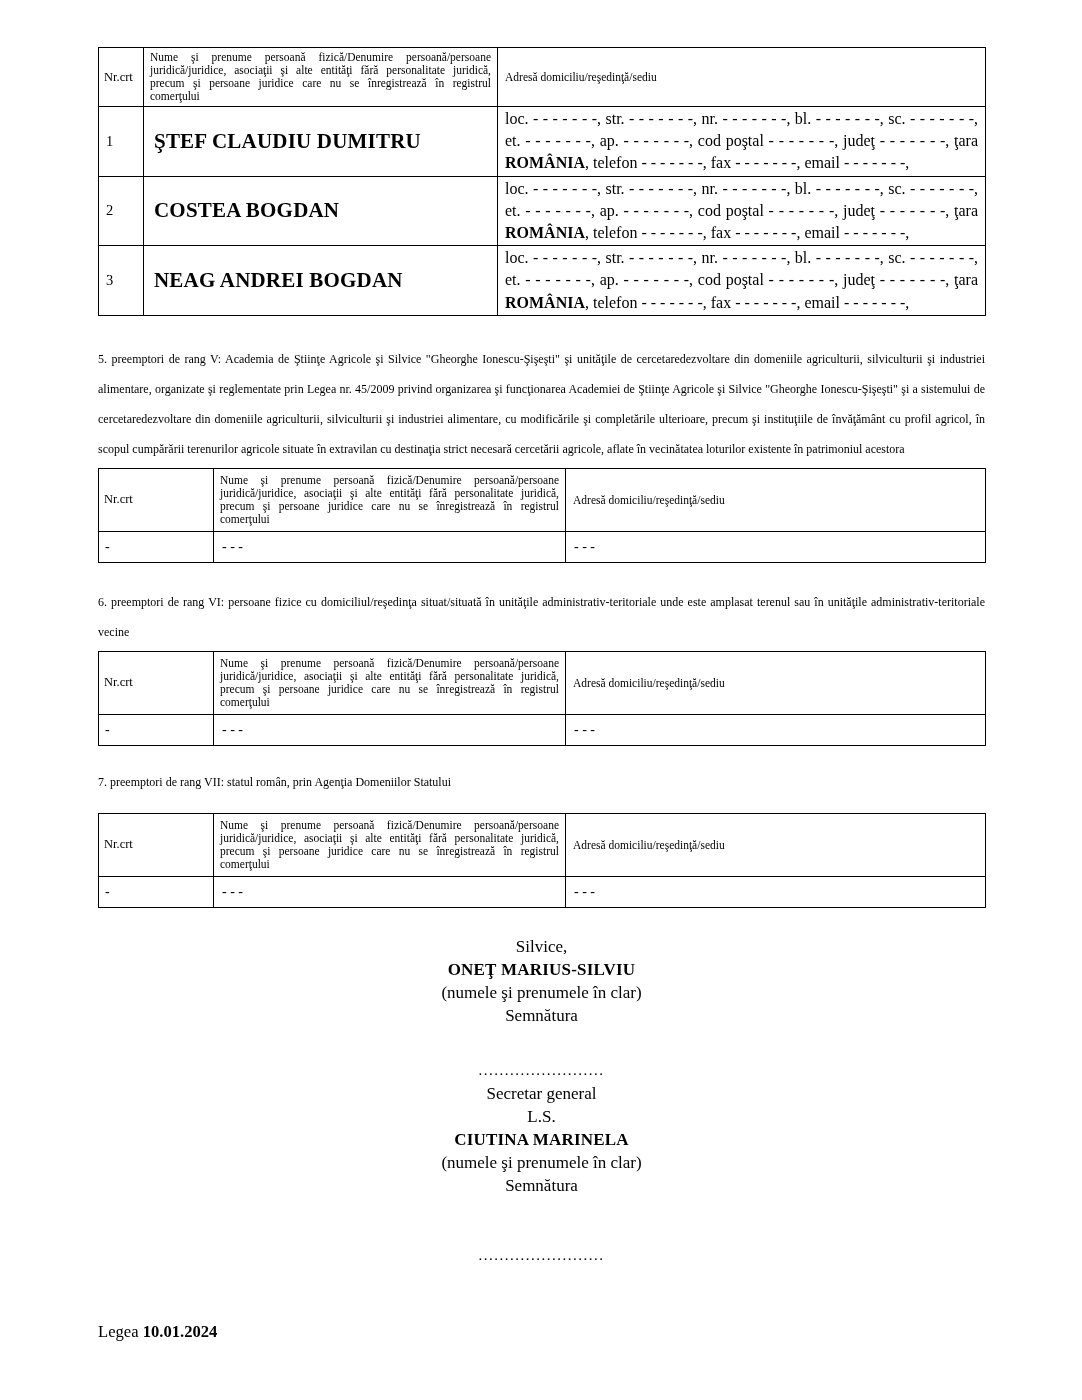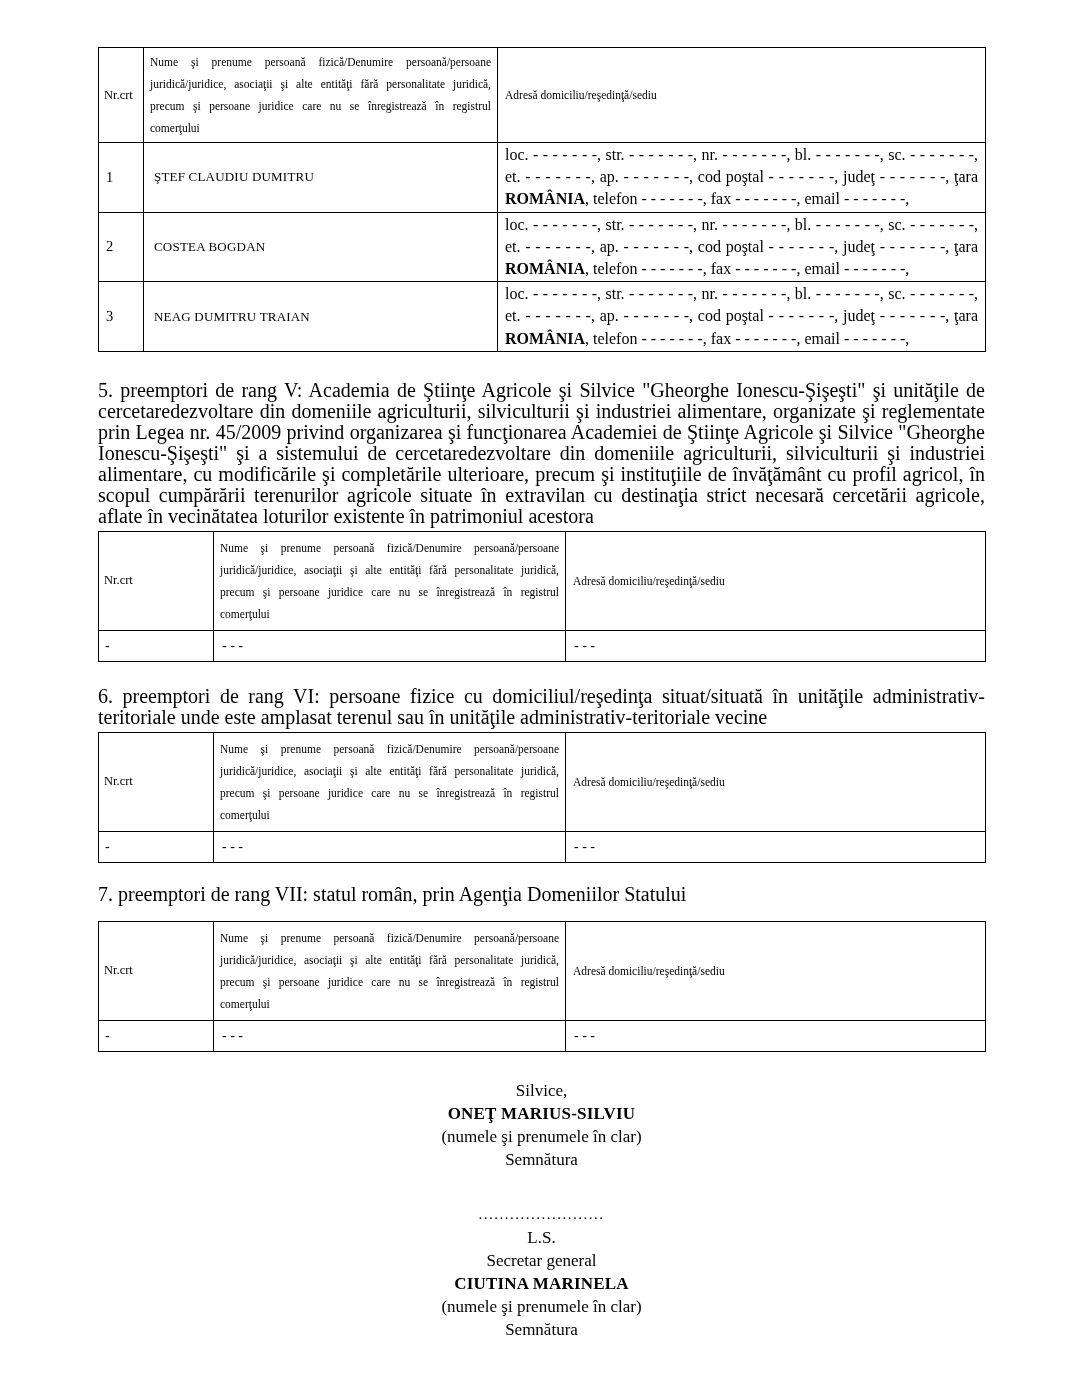--- a/index.html
+++ b/index.html
@@ -27,40 +27,40 @@
   
   .tbl-top col.c1 { width: 45px; }
   .tbl-top col.c2 { width: 354px; }
   .tbl-top col.c3 { width: 488px; }
   
   .tbl-small col.c1 { width: 115px; }
   .tbl-small col.c2 { width: 352px; }
   .tbl-small col.c3 { width: 420px; }
 
   td.h-nr   { font-size: 12.5px; padding: 2px 20px 2px 5px; }
-  td.h-name { font-size: 11.5px; line-height: 22px; text-align: justify; padding: 3px 6px; }
+  td.h-name { font-size: 11.5px; line-height: 13px; text-align: justify; padding: 3px 6px; }
   td.h-addr { font-size: 11.5px; padding: 3px 7px; }
   .tbl-small td.h-nr, .tbl-small td.h-name, .tbl-small td.h-addr { padding-top: 5px; padding-bottom: 5px; }
   .tbl-top tr.hdr { height: 41px; }
   .tbl-small tr.hdr { height: 47px; }
 
   .tbl-top tr.row { height: 67px; }
   td.c-nr { font-size: 14.5px; padding-left: 7px; }
-  td.c-name { font-weight: normal; font-size: 13px; padding-left: 10px; letter-spacing: 0.2px; }
+  td.c-name { font-weight: bold; font-size: 21px; padding-left: 10px; letter-spacing: 0.2px; }
   td.c-addr { font-size: 16px; line-height: 22.2px; padding: 1px 7px; text-align: justify; }
   td.c-addr .country { font-weight: bold; }
 
   .tbl-small tr.row { height: 31px; }
   .tbl-small td.c-nr { font-size: 14px; padding-left: 6px; }
   .tbl-small td.c-dash { font-size: 14px; padding-left: 8px; }
 
   
   .para {
-    font-size: 20px;
-    line-height: 21px;
+    font-size: 12px;
+    line-height: 30px;
     text-align: justify;
     width: 887px;
   }
   .para-s5 { margin-top: 28px; margin-bottom: 4px; }
   .para-s6 { margin-top: 24px; margin-bottom: 4px; }
   .para-s7 { margin-top: 21px; margin-bottom: 16px; }
 
   
   .sigblock { text-align: center; font-size: 17px; line-height: 23px; width: 887px; }
   .sig-primar { margin-top: 27px; }
@@ -95,21 +95,21 @@
         <td class="c-name">ŞTEF CLAUDIU DUMITRU</td>
         <td class="c-addr"><span>loc. - - - - - - -, str. - - - - - - -, nr. - - - - - - -, bl. - - - - - - -, sc. - - - - - - -, et. - - - - - - -, ap. - - - - - - -, cod poştal - - - - - - -, judeţ - - - - - - -, ţara </span><span class="country">ROMÂNIA</span><span>, telefon - - - - - - -, fax - - - - - - -, email - - - - - - -,</span></td>
       </tr>
       <tr class="row">
         <td class="c-nr">2</td>
         <td class="c-name">COSTEA BOGDAN</td>
         <td class="c-addr"><span>loc. - - - - - - -, str. - - - - - - -, nr. - - - - - - -, bl. - - - - - - -, sc. - - - - - - -, et. - - - - - - -, ap. - - - - - - -, cod poştal - - - - - - -, judeţ - - - - - - -, ţara </span><span class="country">ROMÂNIA</span><span>, telefon - - - - - - -, fax - - - - - - -, email - - - - - - -,</span></td>
       </tr>
       <tr class="row">
         <td class="c-nr">3</td>
-        <td class="c-name">NEAG DUMITRU TRAIAN</td>
+        <td class="c-name">NEAG ANDREI BOGDAN</td>
         <td class="c-addr"><span>loc. - - - - - - -, str. - - - - - - -, nr. - - - - - - -, bl. - - - - - - -, sc. - - - - - - -, et. - - - - - - -, ap. - - - - - - -, cod poştal - - - - - - -, judeţ - - - - - - -, ţara </span><span class="country">ROMÂNIA</span><span>, telefon - - - - - - -, fax - - - - - - -, email - - - - - - -,</span></td>
       </tr>
     </tbody>
   </table>
 
   <p class="para para-s5">5. preemptori de rang V: Academia de Ştiinţe Agricole şi Silvice "Gheorghe Ionescu-Şişeşti" şi unităţile de cercetaredezvoltare din domeniile agriculturii, silviculturii şi industriei alimentare, organizate şi reglementate prin Legea nr. 45/2009 privind organizarea şi funcţionarea Academiei de Ştiinţe Agricole şi Silvice "Gheorghe Ionescu-Şişeşti" şi a sistemului de cercetaredezvoltare din domeniile agriculturii, silviculturii şi industriei alimentare, cu modificările şi completările ulterioare, precum şi instituţiile de învăţământ cu profil agricol, în scopul cumpărării terenurilor agricole situate în extravilan cu destinaţia strict necesară cercetării agricole, aflate în vecinătatea loturilor existente în patrimoniul acestora</p>
   <table class="tbl tbl-small">
     <colgroup>
         <col class="c1">
         <col class="c2">
@@ -173,22 +173,22 @@
 
   <div class="sigblock sig-primar">
     <div>Silvice,</div>
     <div class="bold">ONEŢ MARIUS-SILVIU</div>
     <div>(numele şi prenumele în clar)</div>
     <div>Semnătura</div>
   </div>
 
   <div class="sigblock">
     <div class="dots dots-top">........................</div>
+    <div>Secretar general</div>
     <div>L.S.</div>
-    <div>Secretar general</div>
     <div class="bold">CIUTINA MARINELA</div>
     <div>(numele şi prenumele în clar)</div>
     <div>Semnătura</div>
     <div class="dots dots-bottom">........................</div>
   </div>
 
   <div class="dateline">
     <span>Legea</span>
     <span class="bold">10.01.2024</span>
   </div>

